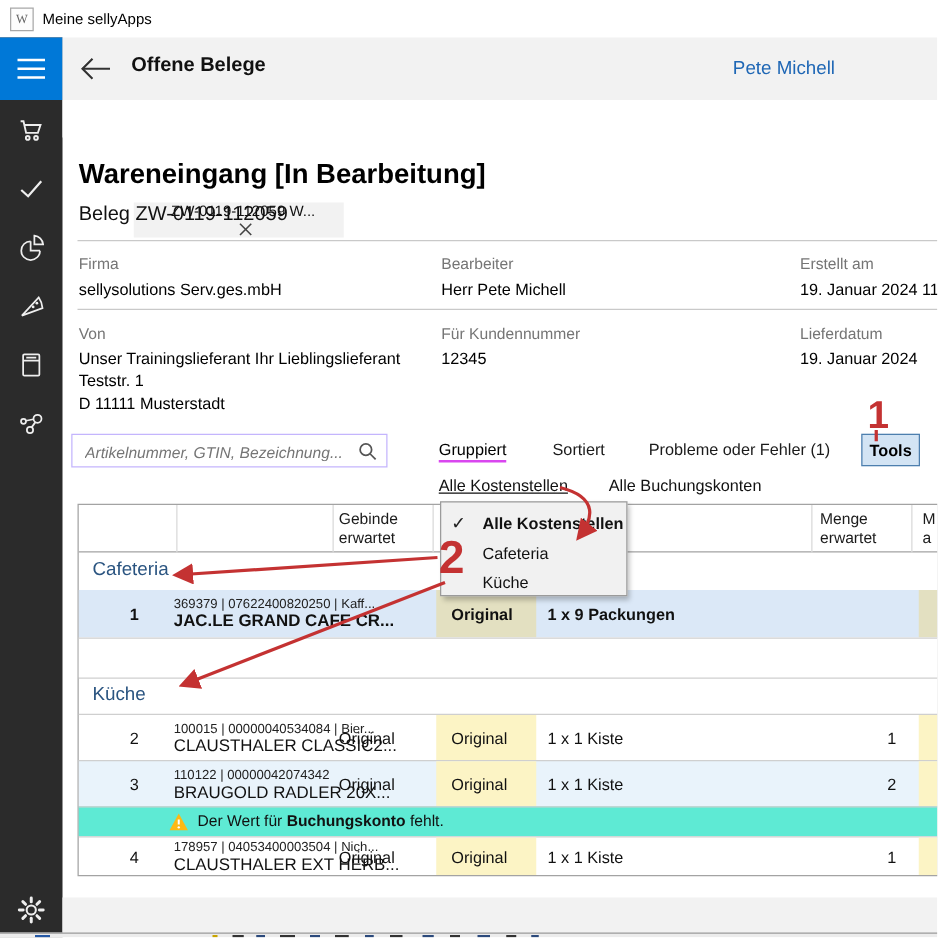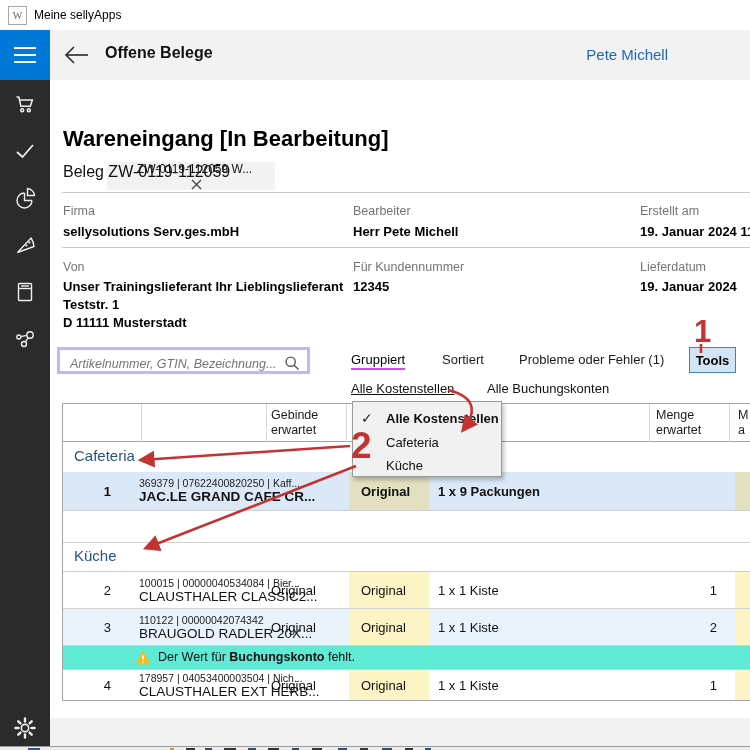--- a/index.html
+++ b/index.html
@@ -25,24 +25,24 @@
   .tabrow{left:50px;top:80px;width:700px;height:30px;background:#fff;}
   .tab{left:57px;top:82px;width:168px;height:28px;background:#f2f2f2;display:flex;align-items:center;flex-direction:column;}
   .tab-dot{width:8px;height:8px;border-radius:50%;background:#e8453c;margin-left:9px;}
   .tab-label{font-size:12px;color:#111;margin-left:7px;white-space:nowrap;}
   .tab-close{margin-left:10px;display:flex;align-items:center;}
   
   .h1{left:63px;top:126px;font-size:22px;font-weight:bold;color:#000;}
   .h2{left:63px;top:163px;font-size:16px;color:#111;}
   .hr{left:62px;width:688px;height:1px;background:#c9c9c9;}
   .lbl{font-size:12.5px;color:#757575;white-space:nowrap;}
-  .val{font-size:13px;color:#000;white-space:nowrap;font-weight:bold;}
+  .val{font-size:13px;color:#000;white-space:nowrap;}
   .clip{overflow:hidden;}
   
-  .search{left:57px;top:347px;width:253px;height:27px;border:3px solid #c4b5fd;background:#fff;box-sizing:border-box;}
+  .search{left:57px;top:347px;width:253px;height:27px;border:1px solid #c4b5fd;background:#fff;box-sizing:border-box;}
   .search input{border:0;outline:none;background:transparent;width:218px;height:23px;margin:1px 0 0 8px;
     font-style:italic;font-size:12.5px;color:#555;font-family:"Liberation Sans",sans-serif;}
   .tool-link{top:352px;font-size:13px;color:#1b1b1b;white-space:nowrap;cursor:pointer;}
   .link-active{color:#000000;border-bottom:2px solid #d946ef;padding-bottom:1px;}
   .tools-btn{left:689px;top:347px;width:47px;height:26px;background:#d3e4f4;border:1px solid #4d7fae;
     box-sizing:border-box;font-size:13px;color:#000;display:flex;align-items:center;justify-content:center;cursor:pointer;font-weight:bold;}
   .filter-link{top:381px;font-size:13px;color:#111;white-space:nowrap;cursor:pointer;}
   
   .table{left:62px;top:403px;width:689px;height:298px;border:1px solid #a3a3a3;box-sizing:border-box;background:#fff;}
   .trow{position:absolute;left:0;width:687px;}

